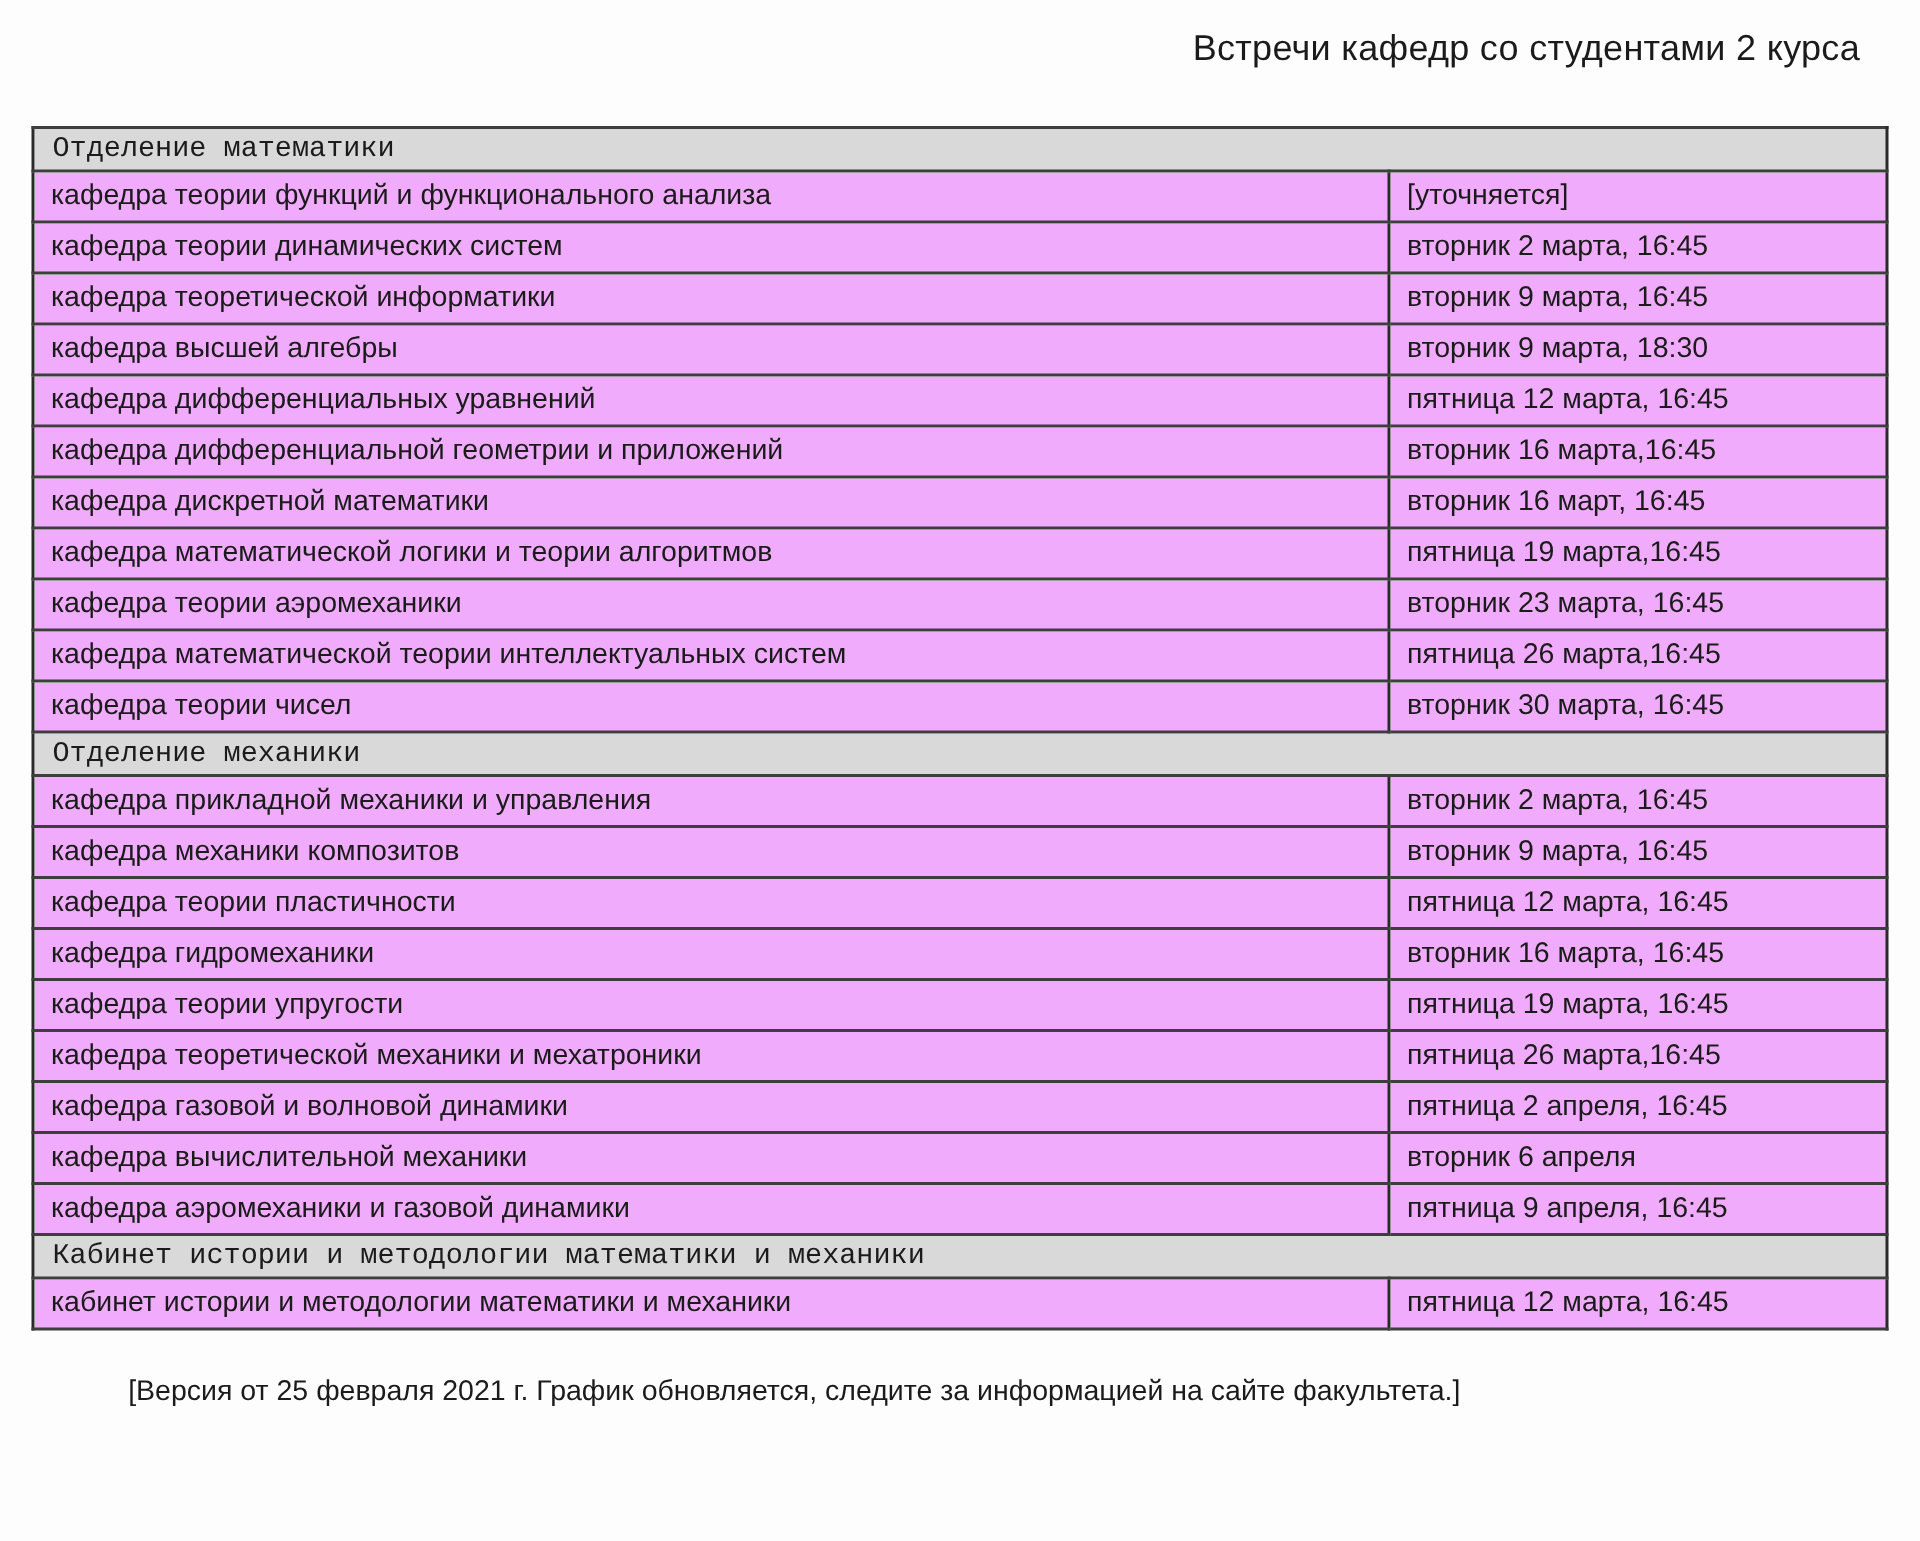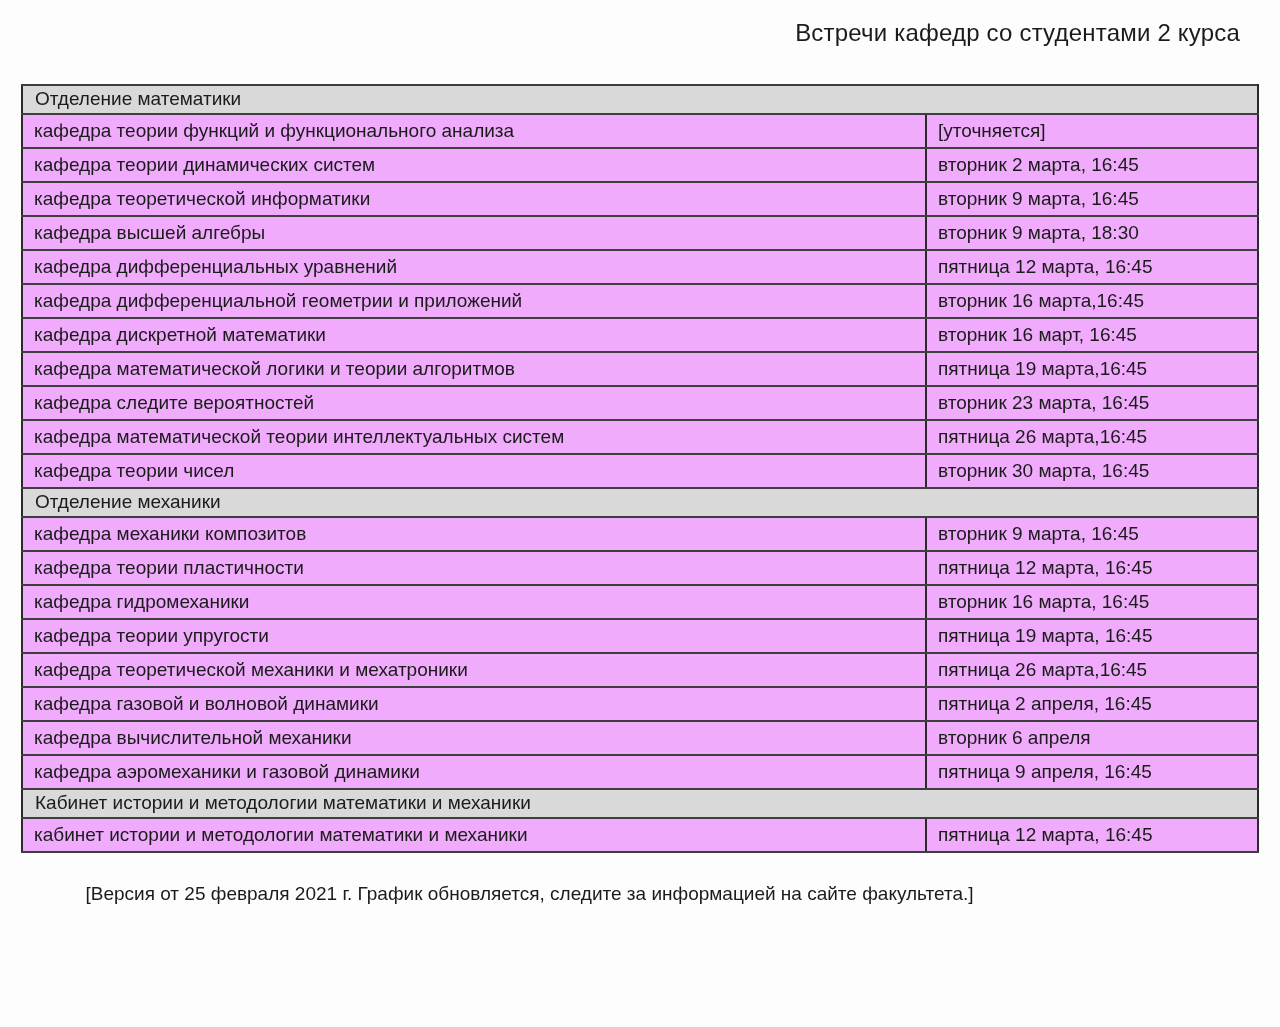--- a/index.html
+++ b/index.html
@@ -42,20 +42,21 @@
     line-height: 25px;
     padding: 3px 10px 4px 11px;
     white-space: nowrap;
     overflow: hidden;
     background: #f0abfc;
   }
   tr.section-row td {
     background: #d9d9d9;
     padding: 1px 10px 2px 12px;
     line-height: 24px;
+    font-family: Liberation Mono, monospace;
   }
   .footer {
     margin: 29px 0 0 0;
     width: 1059px;
     text-align: center;
     font-size: 19px;
     line-height: 24px;
   }
 </style>
 </head>
@@ -99,33 +100,37 @@
         </tr>
         <tr>
           <td>кафедра дискретной математики</td>
           <td>вторник 16 март, 16:45</td>
         </tr>
         <tr>
           <td>кафедра математической логики и теории алгоритмов</td>
           <td>пятница 19 марта,16:45</td>
         </tr>
         <tr>
-          <td>кафедра следите вероятностей</td>
+          <td>кафедра теории аэромеханики</td>
           <td>вторник 23 марта, 16:45</td>
         </tr>
         <tr>
           <td>кафедра математической теории интеллектуальных систем</td>
           <td>пятница 26 марта,16:45</td>
         </tr>
         <tr>
           <td>кафедра теории чисел</td>
           <td>вторник 30 марта, 16:45</td>
         </tr>
         <tr class="section-row">
           <td colspan="2">Отделение механики</td>
+        </tr>
+        <tr>
+          <td>кафедра прикладной механики и управления</td>
+          <td>вторник 2 марта, 16:45</td>
         </tr>
         <tr>
           <td>кафедра механики композитов</td>
           <td>вторник 9 марта, 16:45</td>
         </tr>
         <tr>
           <td>кафедра теории пластичности</td>
           <td>пятница 12 марта, 16:45</td>
         </tr>
         <tr>

